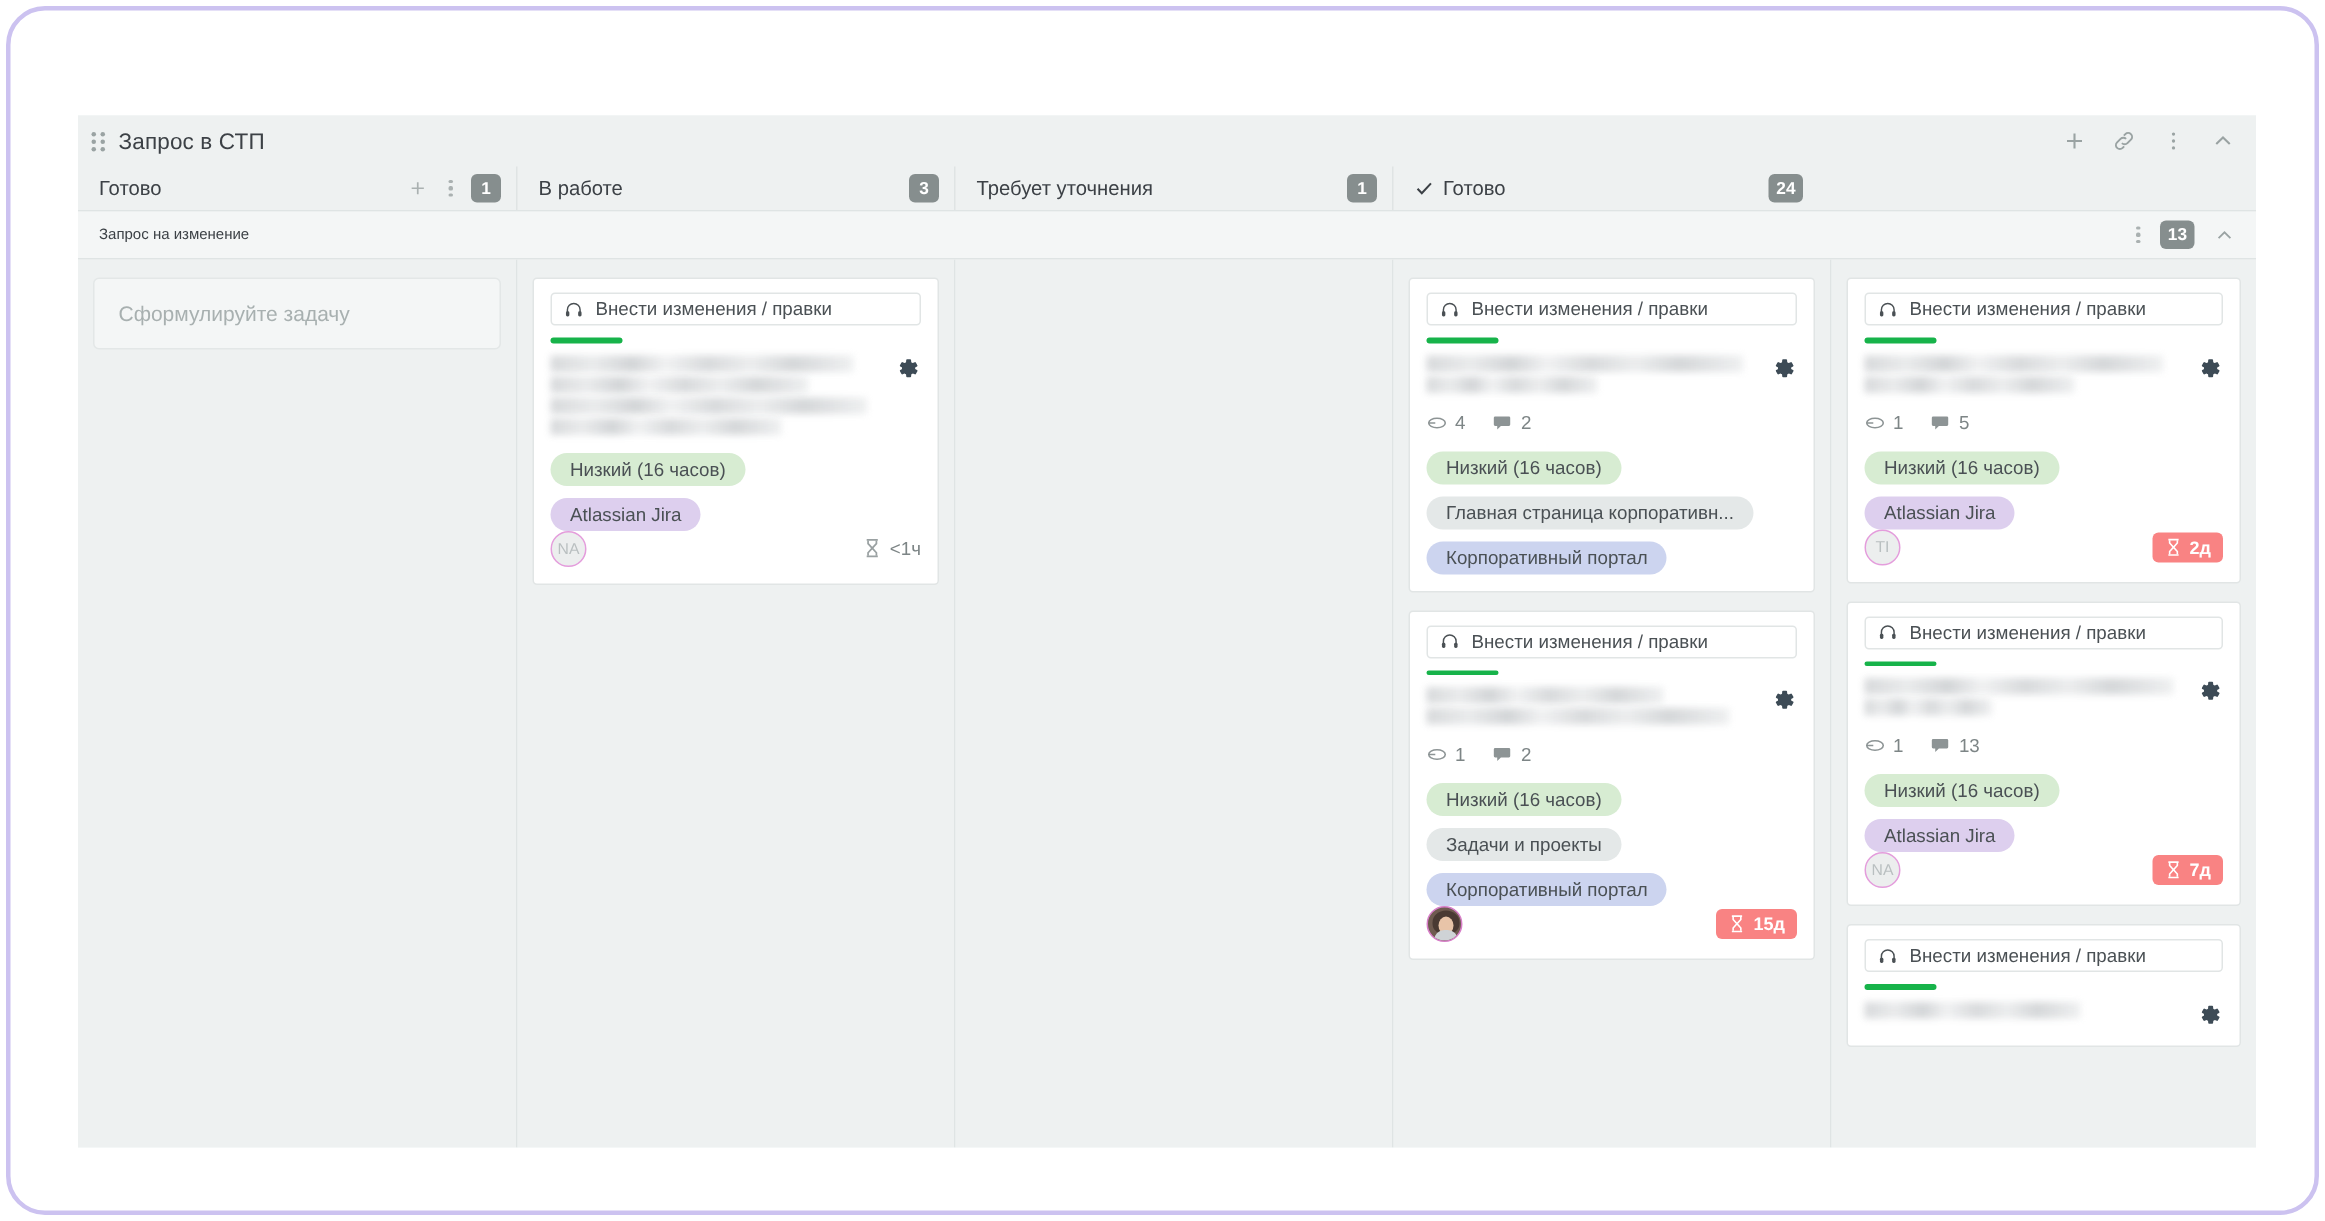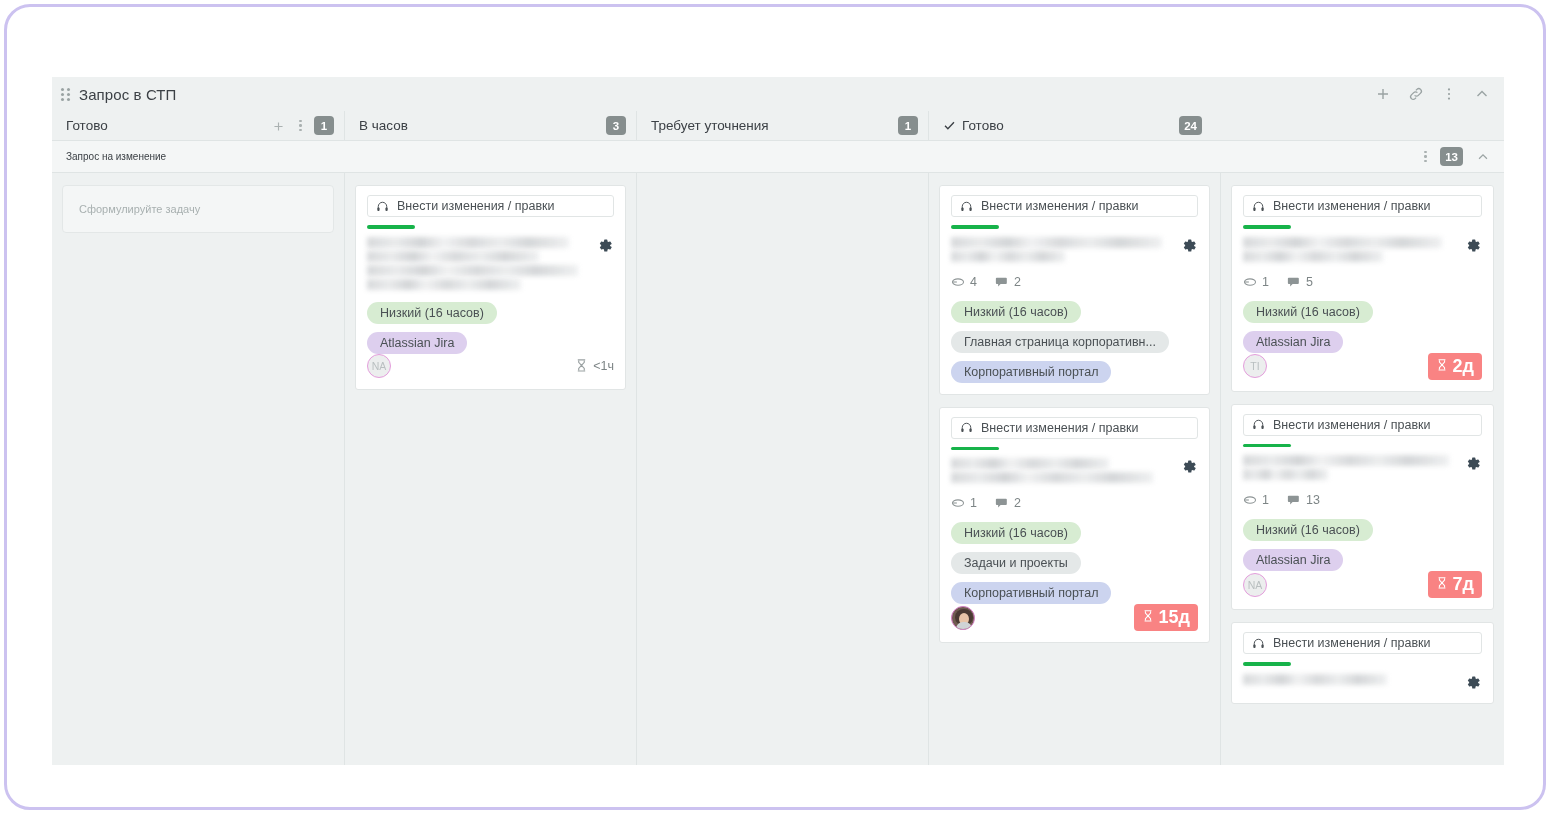--- a/index.html
+++ b/index.html
@@ -113,21 +113,21 @@
 
   
   .new-task {
     background: #f4f6f6;
     border: 1px solid #e3e7e7;
     border-radius: 4px;
     height: 48px;
     padding: 0 16px;
     display: flex; align-items: center;
     color: #a8b0b0;
-    font-size: 11px;
+    font-size: 14px;
     width: 100%;
   }
 
   
   .card {
     background: #ffffff;
     border: 1px solid #e1e5e5;
     border-radius: 3px;
     padding: 9px 11px 11px 11px;
     position: relative;
@@ -185,24 +185,24 @@
     flex: 0 0 auto; overflow:hidden;
   }
   .avatar.photo { background: #6f5b50; border-color:#d77ec8; position:relative; }
   .avatar.photo .ph-hair { position:absolute; left:3px; top:2px; width:18px; height:16px; border-radius:50% 50% 45% 45%; background:#4a3a33; }
   .avatar.photo .ph-face { position:absolute; left:7px; top:6px; width:10px; height:12px; border-radius:50%; background:#e8c4a8; }
   .avatar.photo .ph-body { position:absolute; left:4px; bottom:0; width:16px; height:7px; border-radius:7px 7px 0 0; background:#cfd3d6; }
   .spacer { flex: 1 1 auto; }
   .time-plain { display: flex; align-items: center; gap: 5px; color: #7d8586; font-size: 12.5px; }
   .time-plain .hg { width: 13px; height: 15px; color:#9aa1a2; }
   .time-badge {
-    display: inline-flex; align-items: flex-start; gap: 5px;
+    display: inline-flex; align-items: center; gap: 5px;
     background: #f98383; color: #ffffff;
     border-radius: 4px; padding: 3px 8px;
-    font-size: 18px; font-weight: bold;
+    font-size: 12px; font-weight: bold;
   }
   .time-badge .hg { width: 12px; height: 14px; color:#fff; }
 </style>
 </head>
 <body>
 
 <div id="frame">
   <div id="board">
 
     <div class="board-title-bar">
@@ -254,21 +254,21 @@
             <span class="dots-ic">
               <i></i>
               <i></i>
               <i></i>
             </span>
           </span>
           <span class="count-badge">1</span>
         </div>
         <div class="col-head" style="width: 292px;">
           <span class="c-name">
-            <span>В часов</span>
+            <span>В работе</span>
           </span>
           <span class="count-badge">3</span>
         </div>
         <div class="col-head" style="width: 292px;">
           <span class="c-name">
             <span>Требует уточнения</span>
           </span>
           <span class="count-badge">1</span>
         </div>
         <div class="col-head" style="width: 283px;">

